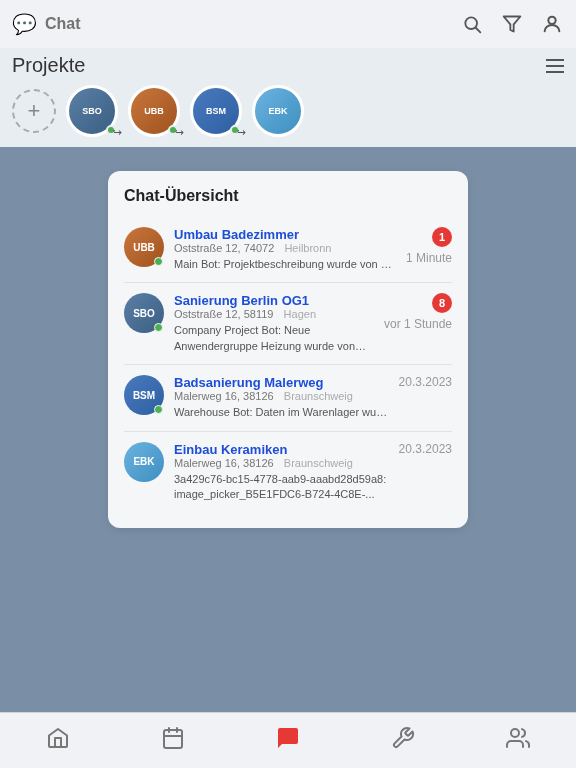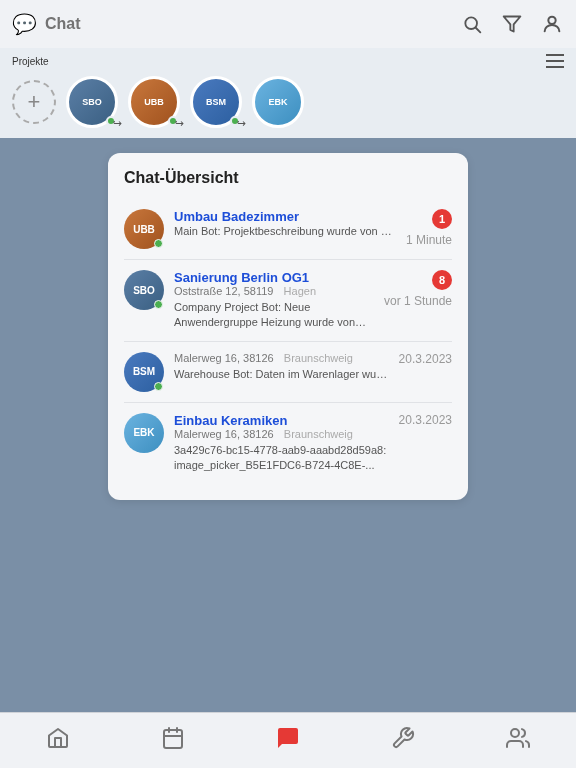--- a/index.html
+++ b/index.html
@@ -49,21 +49,21 @@
 
     
     .projekte-bar {
       background: #e8edf2;
       padding: 6px 12px 2px 12px;
       display: flex;
       align-items: center;
       justify-content: space-between;
     }
     .projekte-label {
-      font-size: 10px;
+      font-size: 20px;
       font-weight: 500;
       color: #333;
     }
     .hamburger {
       display: flex;
       flex-direction: column;
       gap: 4px;
       cursor: pointer;
     }
     .hamburger span {
@@ -129,21 +129,21 @@
     .forward-icon {
       position: absolute;
       bottom: -2px;
       right: -4px;
       font-size: 11px;
       color: #555;
     }
 
     
     .chat-panel {
-      margin: 15px auto;
+      margin: 24px auto;
       width: 360px;
       background: #f5f6f8;
       border-radius: 12px;
       padding: 16px;
       box-shadow: 0 2px 8px rgba(0,0,0,0.1);
     }
     .chat-panel-title {
       font-size: 16px;
       font-weight: 600;
       color: #222;
@@ -365,20 +365,21 @@
 <div class="chat-panel">
   <div class="chat-panel-title">Chat-Übersicht</div>
 
   <div class="chat-item">
     <div class="chat-item-avatar ci-ubb">
       <span style="font-size:10px;font-weight:700;">UBB</span>
       <div class="chat-item-online"></div>
     </div>
     <div class="chat-item-content">
       <div class="chat-item-name">Umbau Badezimmer</div>
+      <div class="chat-item-address">Oststraße 12, 74072 &nbsp;<span class="city-text">Heilbronn</span></div>
       <div class="chat-item-msg">Main Bot: Projektbeschreibung wurde von Peter Mueller geändert</div>
     </div>
     <div class="chat-item-right">
       <div class="badge">1</div>
       <span class="chat-time">1 Minute</span>
     </div>
   </div>
 
   <div class="chat-item">
     <div class="chat-item-avatar ci-sbo">
@@ -395,20 +396,21 @@
       <span class="chat-time">vor 1 Stunde</span>
     </div>
   </div>
 
   <div class="chat-item">
     <div class="chat-item-avatar ci-bsm">
       <span style="font-size:10px;font-weight:700;">BSM</span>
       <div class="chat-item-online"></div>
     </div>
     <div class="chat-item-content">
+      <div class="chat-item-name">Badsanierung Malerweg</div>
       <div class="chat-item-address">Malerweg 16, 38126 &nbsp;<span class="city-text">Braunschweig</span></div>
       <div class="chat-item-msg">Warehouse Bot: Daten im Warenlager wurden angepasst</div>
     </div>
     <div class="chat-item-right">
       <span class="chat-time">20.3.2023</span>
     </div>
   </div>
 
   <div class="chat-item">
     <div class="chat-item-avatar ci-ebk">

